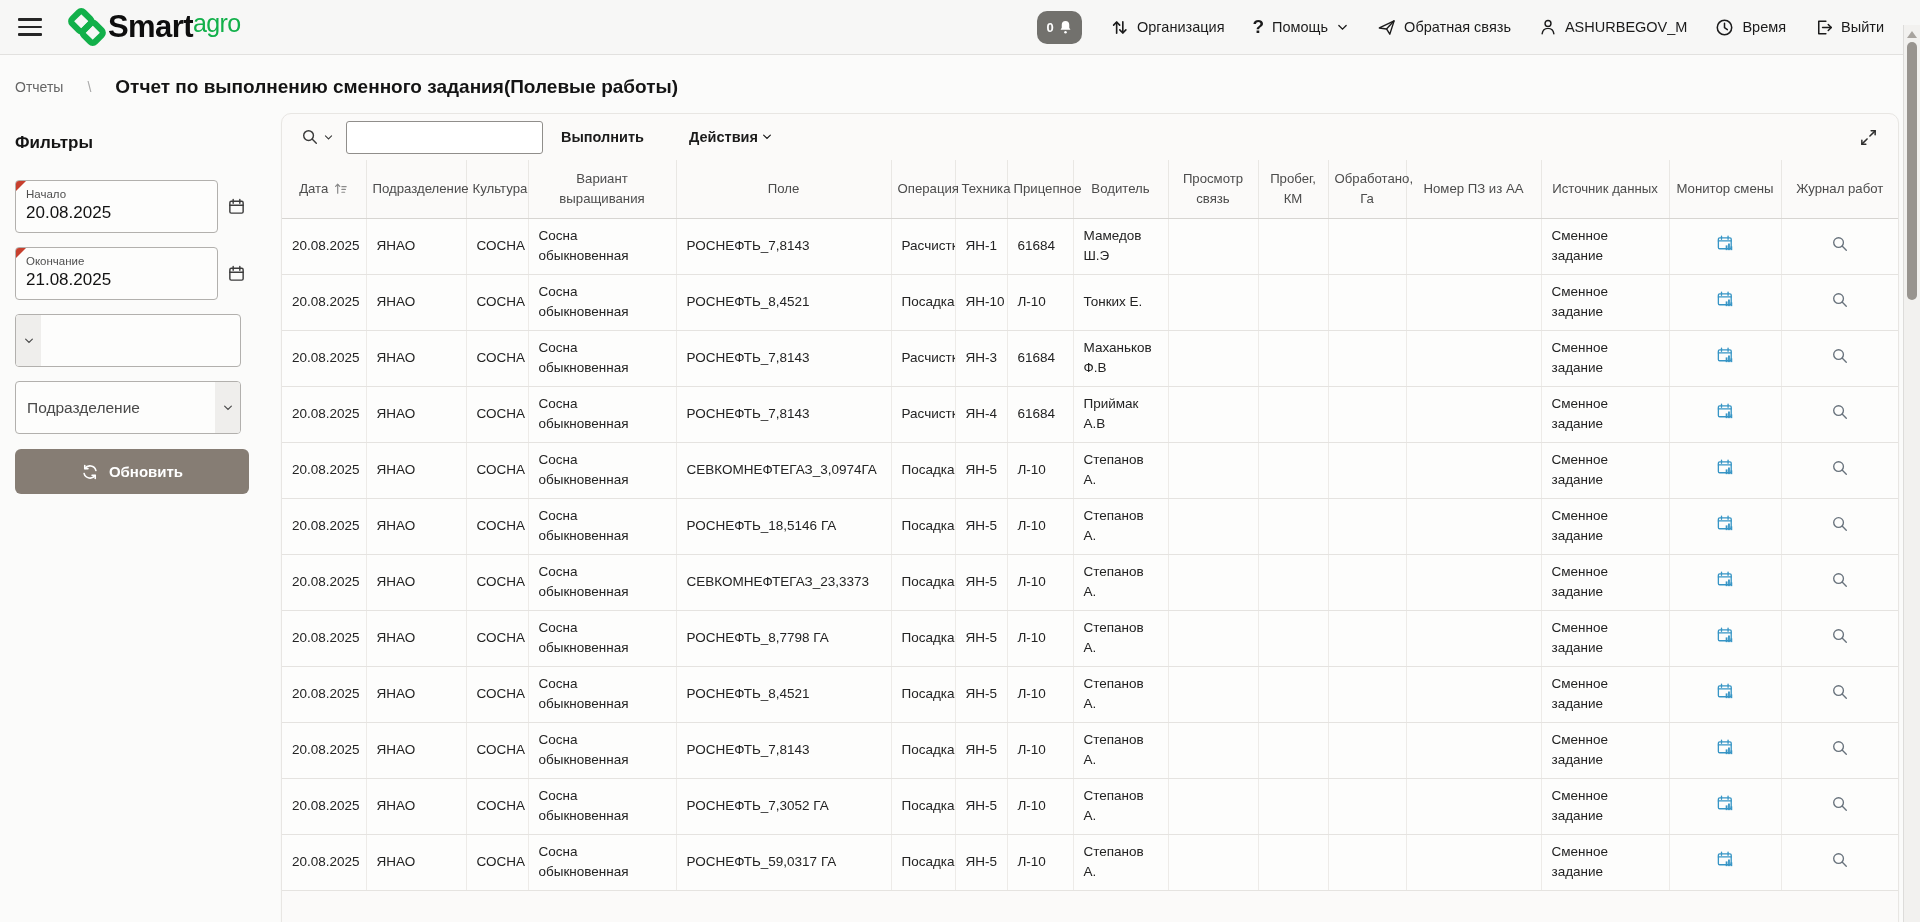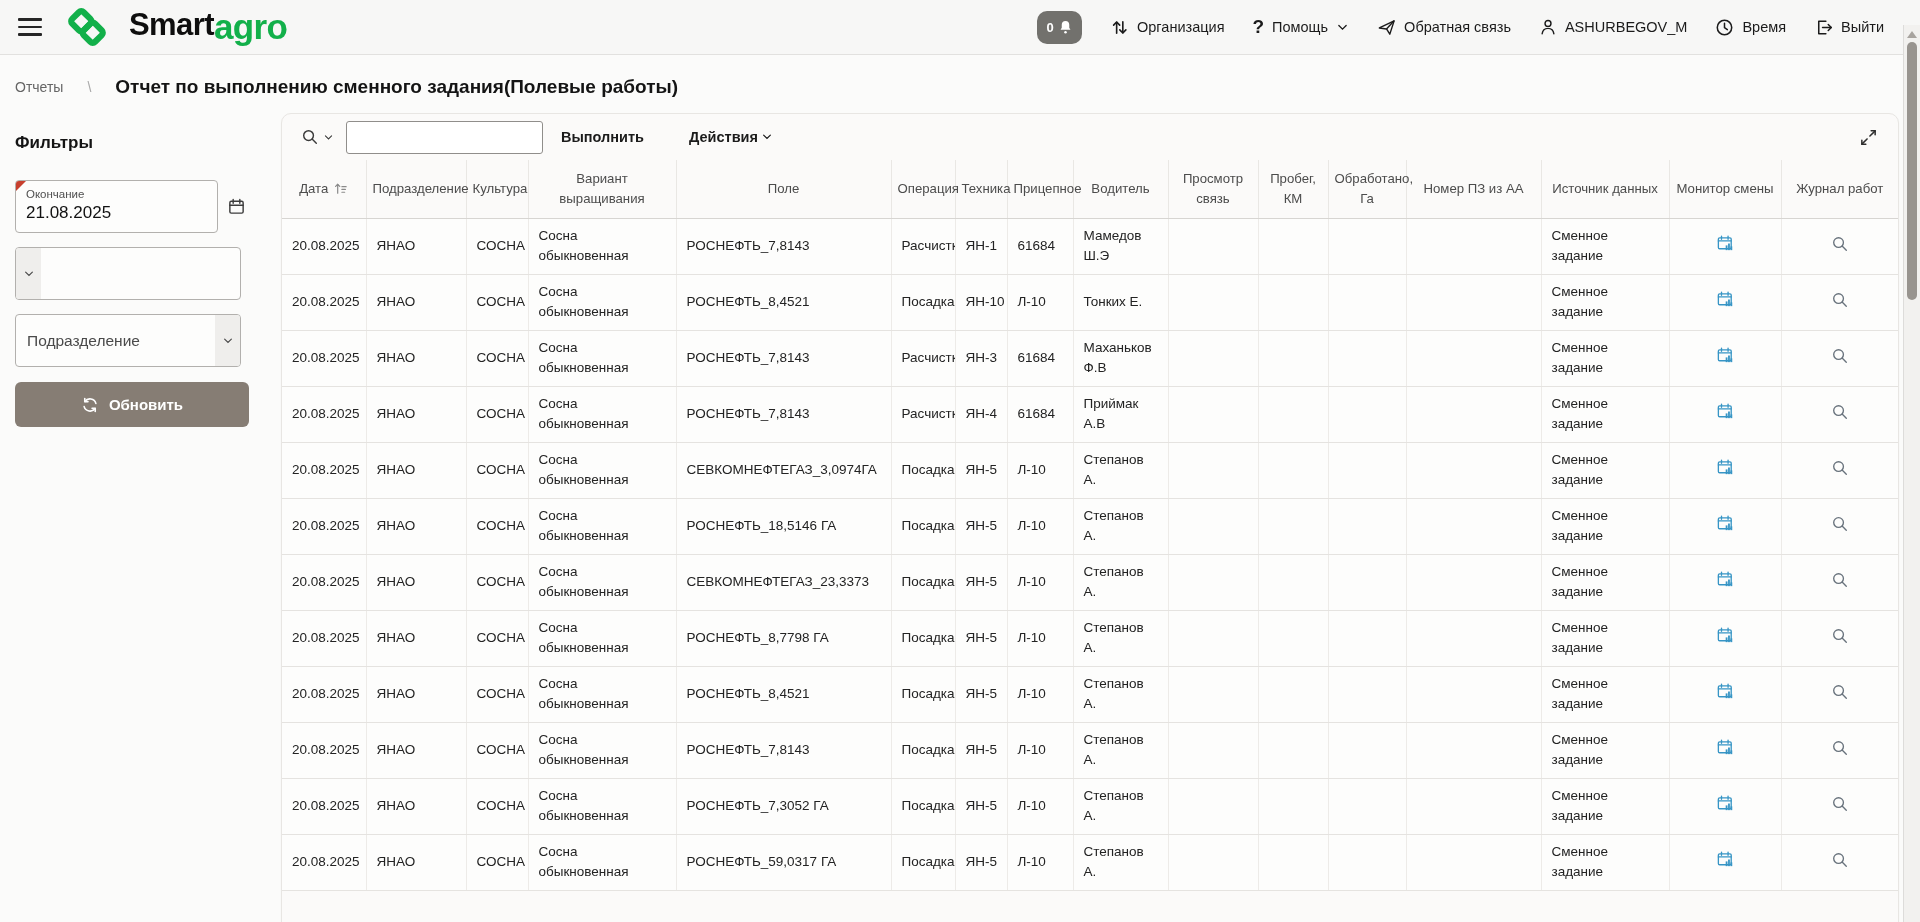--- a/index.html
+++ b/index.html
@@ -14,23 +14,23 @@
 
   
   .topbar {
     height:55px; background:#f7f7f6; border-bottom:1px solid #e2e1df;
     display:flex; align-items:center; justify-content:space-between;
     padding:0 36px 0 18px;
   }
   .tb-left { display:flex; align-items:center; }
   .hamburger { display:flex; flex-direction:column; gap:5px; width:24px; padding:2px 0; }
   .hamburger span { height:2.6px; background:#262626; border-radius:1px; }
-  .brand { display:flex; align-items:center; gap:21px; margin-left:24px; }
+  .brand { display:flex; align-items:center; gap:0; margin-left:24px; }
   .brand .b1 { font-size:31px; font-weight:700; color:#0e0e0e; letter-spacing:-0.6px; }
-  .brand .b2 { font-size:35px; font-weight:700; color:#12b04a; letter-spacing:-0.6px; }
+  .brand .b2 { font-size:25px; font-weight:400; color:#12b04a; letter-spacing:-0.6px; }
   .tb-right { display:flex; align-items:center; gap:28px; font-size:14.5px; color:#1b1b1b; }
   .tb-item { display:flex; align-items:center; gap:8px; font-size:14.5px; color:#1b1b1b; }
   .notif {
     width:45px; height:33px; border-radius:10px; background:#72716d;
     display:flex; align-items:center; justify-content:center; gap:4px;
     color:#fff; font-size:13px; font-weight:600;
   }
   .help-glyph { font-size:19px; font-weight:600; color:#1b1b1b; }
 
   
@@ -201,20 +201,32 @@
   <span class="parent">Отчеты</span>
   <span class="sep">\</span>
   <span class="current">Отчет по выполнению сменного задания(Полевые работы)</span>
 </nav>
 
 <div class="content">
 
   <aside class="sidebar">
     <h2>Фильтры</h2>
 
+    <div class="field-row">
+      <div class="datebox">
+        <span class="lbl">Начало</span>
+        <span class="val">20.08.2025</span>
+      </div>
+      <button class="icon-btn">
+        <svg width="19" height="19" viewBox="0 0 20 20" fill="none" stroke="#3c3c3c" stroke-width="1.5" stroke-linecap="round">
+          <rect x="3" y="4.5" width="14" height="12.5" rx="1.5"></rect>
+            <path d="M6.5 2.5v4M13.5 2.5v4M3 8.7h14"></path>
+        </svg>
+      </button>
+    </div>
 
     <div class="field-row">
       <div class="datebox">
         <span class="lbl">Окончание</span>
         <span class="val">21.08.2025</span>
       </div>
       <button class="icon-btn">
         <svg width="19" height="19" viewBox="0 0 20 20" fill="none" stroke="#3c3c3c" stroke-width="1.5" stroke-linecap="round">
           <rect x="3" y="4.5" width="14" height="12.5" rx="1.5"></rect>
             <path d="M6.5 2.5v4M13.5 2.5v4M3 8.7h14"></path>

